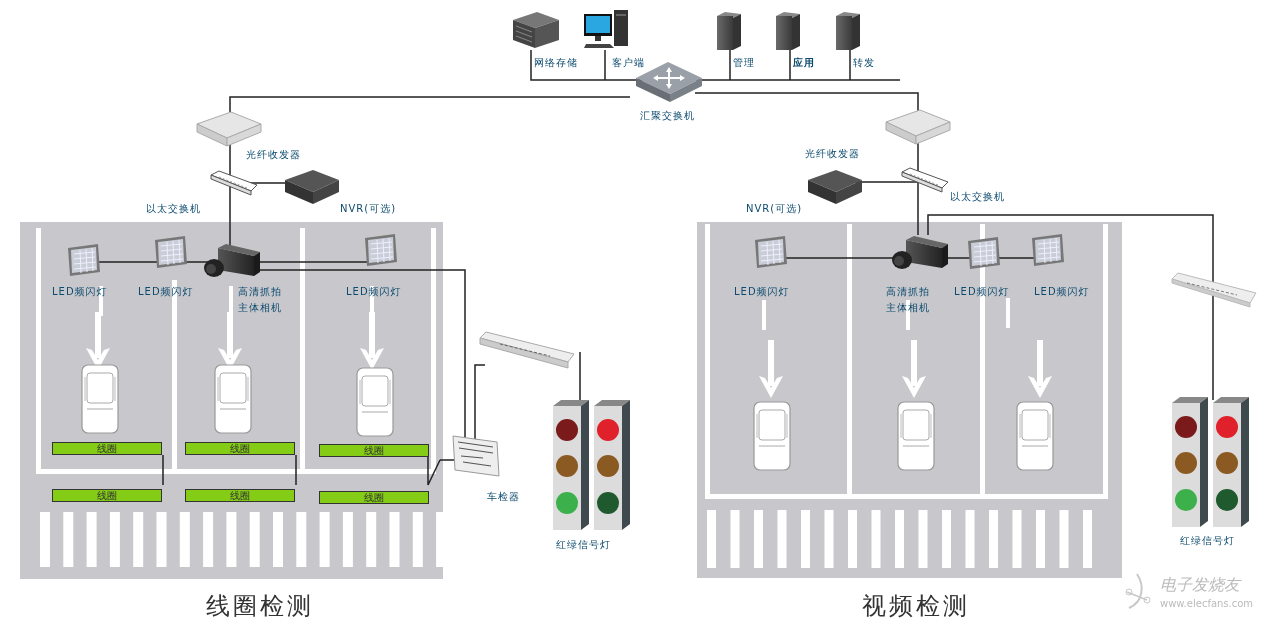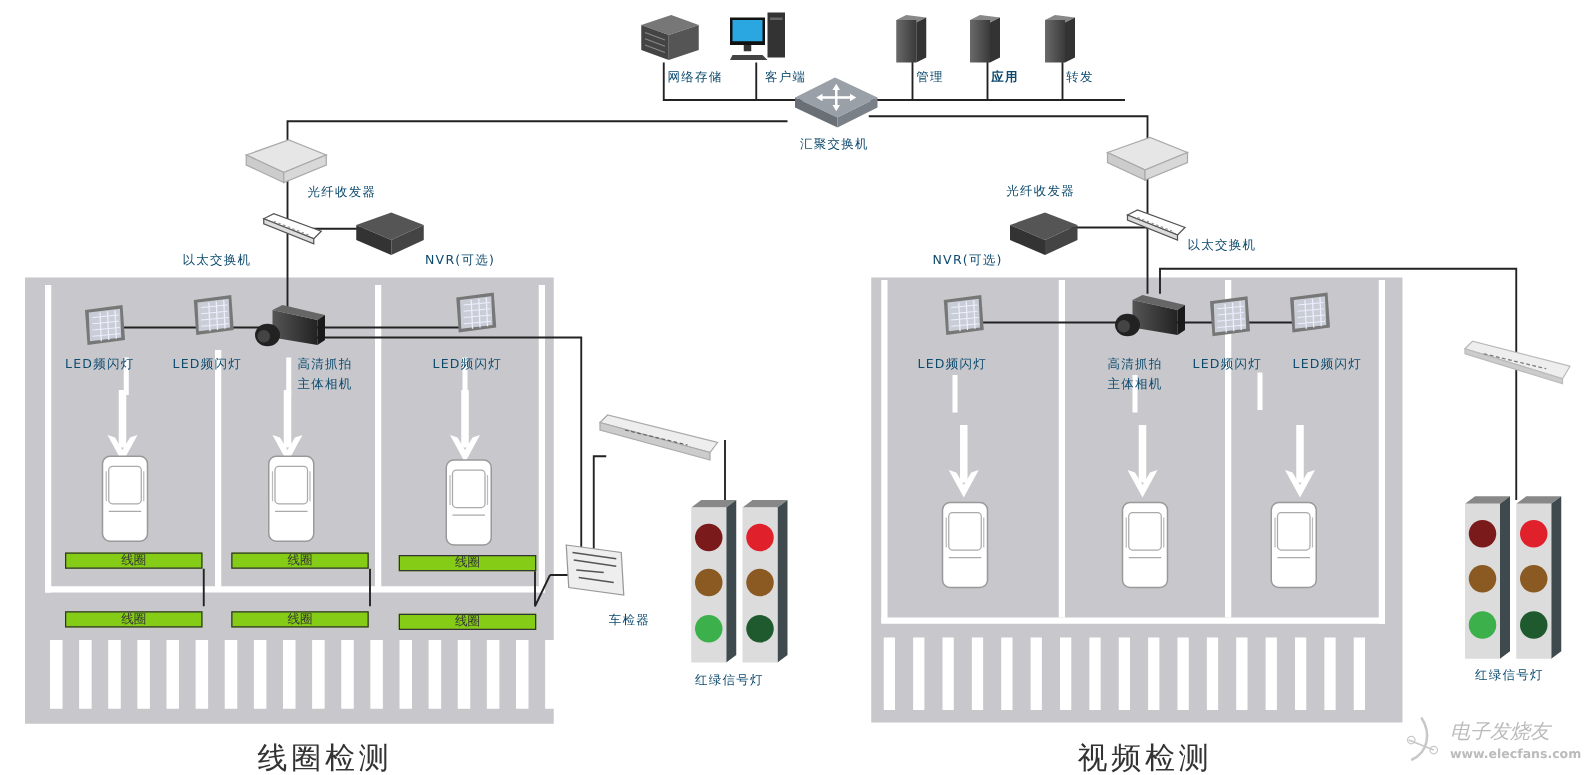--- a/index.html
+++ b/index.html
@@ -307,13 +307,13 @@
 <div class="lbl" style="left:746px;top:201px;">NVR(可选)</div>
 <div class="lbl" style="left:734px;top:284px;">LED频闪灯</div>
 <div class="lbl" style="left:886px;top:284px;">高清抓拍</div>
 <div class="lbl" style="left:886px;top:300px;">主体相机</div>
 <div class="lbl" style="left:954px;top:284px;">LED频闪灯</div>
 <div class="lbl" style="left:1034px;top:284px;">LED频闪灯</div>
 <div class="lbl" style="left:1180px;top:533px;">红绿信号灯</div>
 <div class="big" style="left:862px;top:590px;">视频检测</div>
 
 <div class="wm" style="left:1160px;top:575px;font-size:16px;font-style:italic;">电子发烧友</div>
-<div class="wm" style="left:1160px;top:598px;font-size:10px;font-weight:bold;">www.elecfans.com</div>
+<div class="wm" style="left:1160px;top:598px;font-size:10px;">www.elecfans.com</div>
 
 </body></html>

